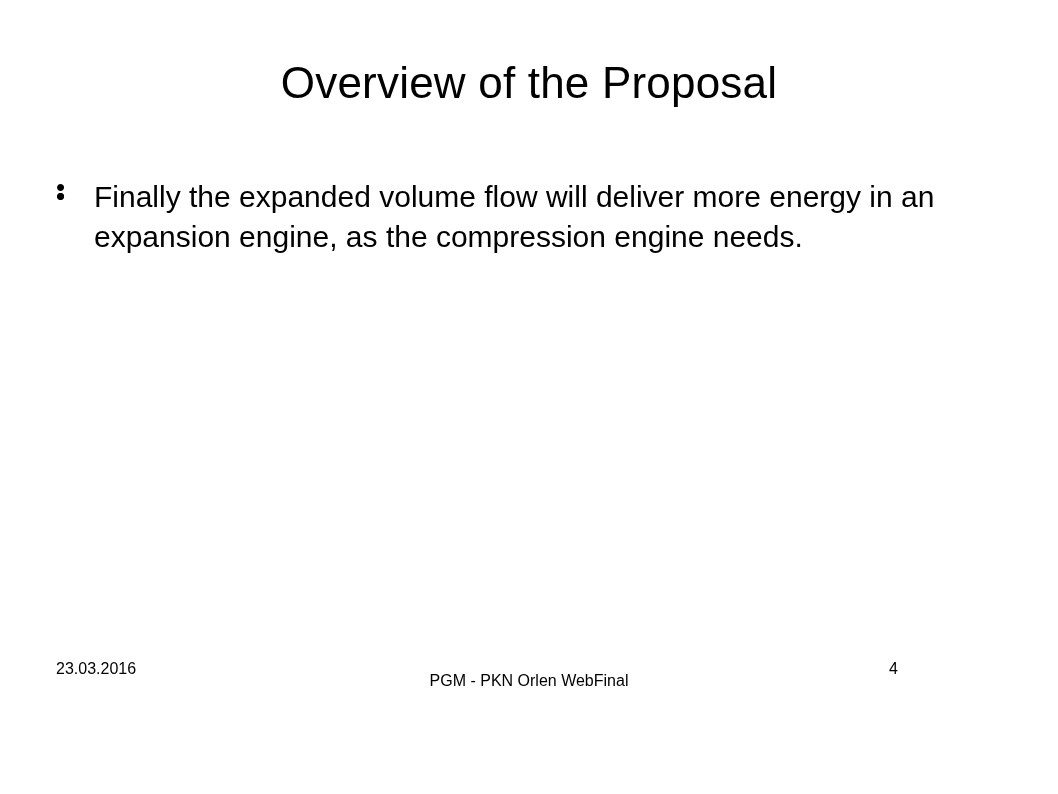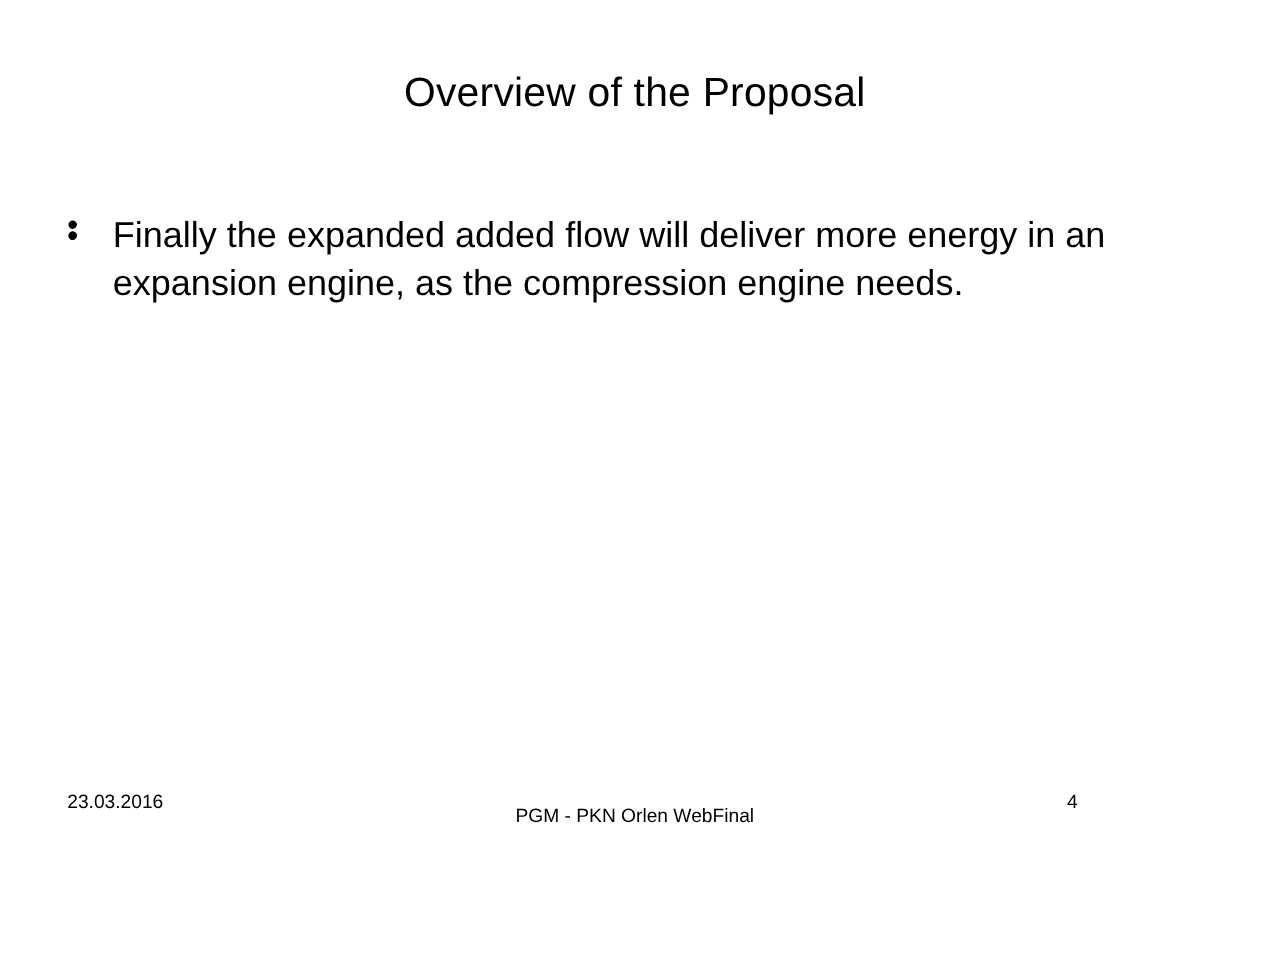--- a/index.html
+++ b/index.html
@@ -20,21 +20,21 @@
     height: 794px;
     background: #ffffff;
     box-sizing: border-box;
   }
   .slide-title {
     position: absolute;
     left: 0;
     top: 58px;
     width: 1058px;
     text-align: center;
-    font-size: 34px;
+    font-size: 44px;
     font-weight: normal;
     line-height: 1.15;
     color: #000000;
     letter-spacing: 0.2px;
   }
   .body-list {
     position: absolute;
     left: 48px;
     top: 168px;
     width: 900px;
@@ -98,21 +98,21 @@
 
   <ul class="body-list">
     <li class="bullet-item">
       <span class="bullet-mark">•</span>
     </li>
     <li class="bullet-item">
       <span class="bullet-mark">•</span>
     </li>
     <li class="bullet-item">
       <span class="bullet-mark">•</span>
-      <span>Finally the expanded added flow will deliver more energy in an expansion engine, as the compression engine needs.</span>
+      <span>Finally the expanded volume flow will deliver more energy in an expansion engine, as the compression engine needs.</span>
     </li>
   </ul>
 
   <div class="footer">
     <div class="footer-date">23.03.2016</div>
     <div class="footer-center">PGM - PKN Orlen WebFinal</div>
     <div class="footer-page">4</div>
   </div>
 
 </div>

